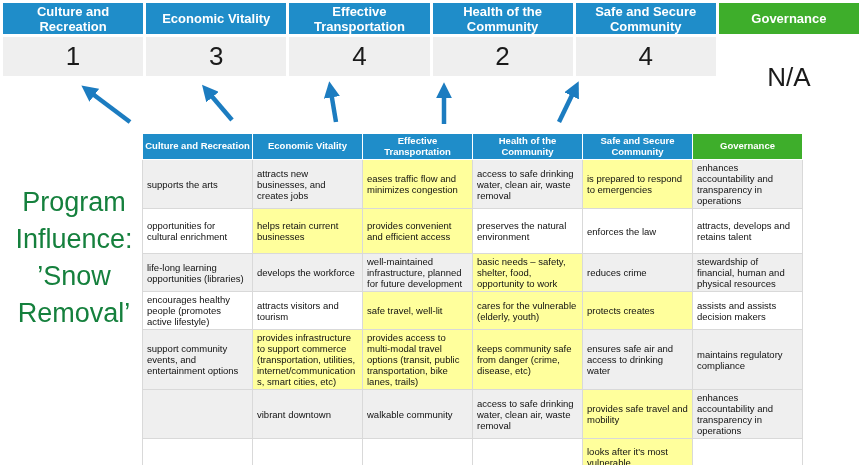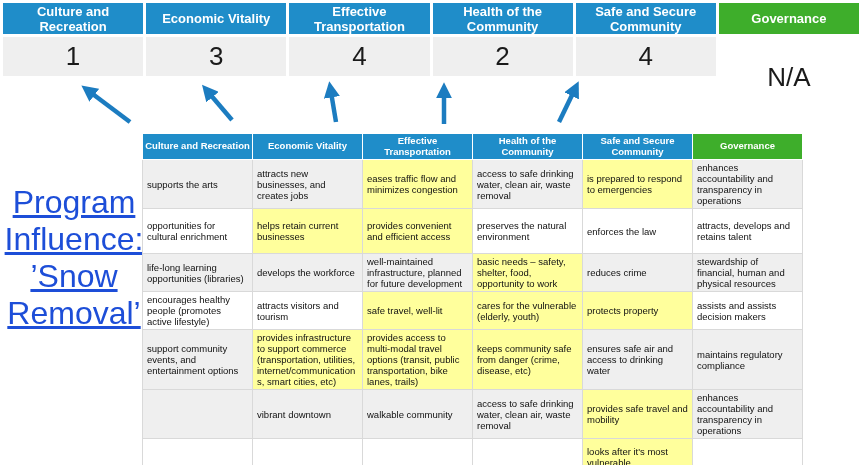--- a/index.html
+++ b/index.html
@@ -28,21 +28,21 @@
     display:flex;align-items:center;justify-content:center;text-align:center;
   }
 
   
   .arrows{position:absolute;left:0;top:78px;width:859px;height:55px;}
   .arrows path{stroke:var(--arrow);stroke-width:4.5;fill:none;stroke-linecap:butt;}
 
   
   .program-title{
     position:absolute;left:0;top:184px;width:148px;
-    font-size:32px;line-height:37px;text-align:center;color:#1d4ed8;text-decoration:underline;
+    font-size:27px;line-height:37px;text-align:center;color:#15803d;
   }
 
   
   .matrix{
     position:absolute;left:142px;top:133px;width:661px;
     border-collapse:collapse;table-layout:fixed;
   }
   .matrix th{
     background:var(--blue);color:#fff;font-weight:bold;font-size:9.5px;line-height:10.5px;
     text-align:center;vertical-align:middle;padding:1px 2px;height:23px;
@@ -128,21 +128,21 @@
           <td>well-maintained infrastructure, planned for future development</td>
           <td class="hl">basic needs – safety, shelter, food, opportunity to work</td>
           <td>reduces crime</td>
           <td>stewardship of financial, human and physical resources</td>
         </tr>
         <tr style="height: 34px;">
           <td>encourages healthy people (promotes active lifestyle)</td>
           <td>attracts visitors and tourism</td>
           <td class="hl">safe travel, well-lit</td>
           <td class="hl">cares for the vulnerable (elderly, youth)</td>
-          <td class="hl">protects property</td>
+          <td class="hl">protects creates</td>
           <td>assists and assists decision makers</td>
         </tr>
         <tr class="stripe" style="height: 59px;">
           <td>support community events, and entertainment options</td>
           <td class="hl">provides infrastructure to support commerce (transportation, utilities, internet/communications, smart cities, etc)</td>
           <td class="hl">provides access to multi-modal travel options (transit, public transportation, bike lanes, trails)</td>
           <td class="hl">keeps community safe from danger (crime, disease, etc)</td>
           <td>ensures safe air and access to drinking water</td>
           <td>maintains regulatory compliance</td>
         </tr>

